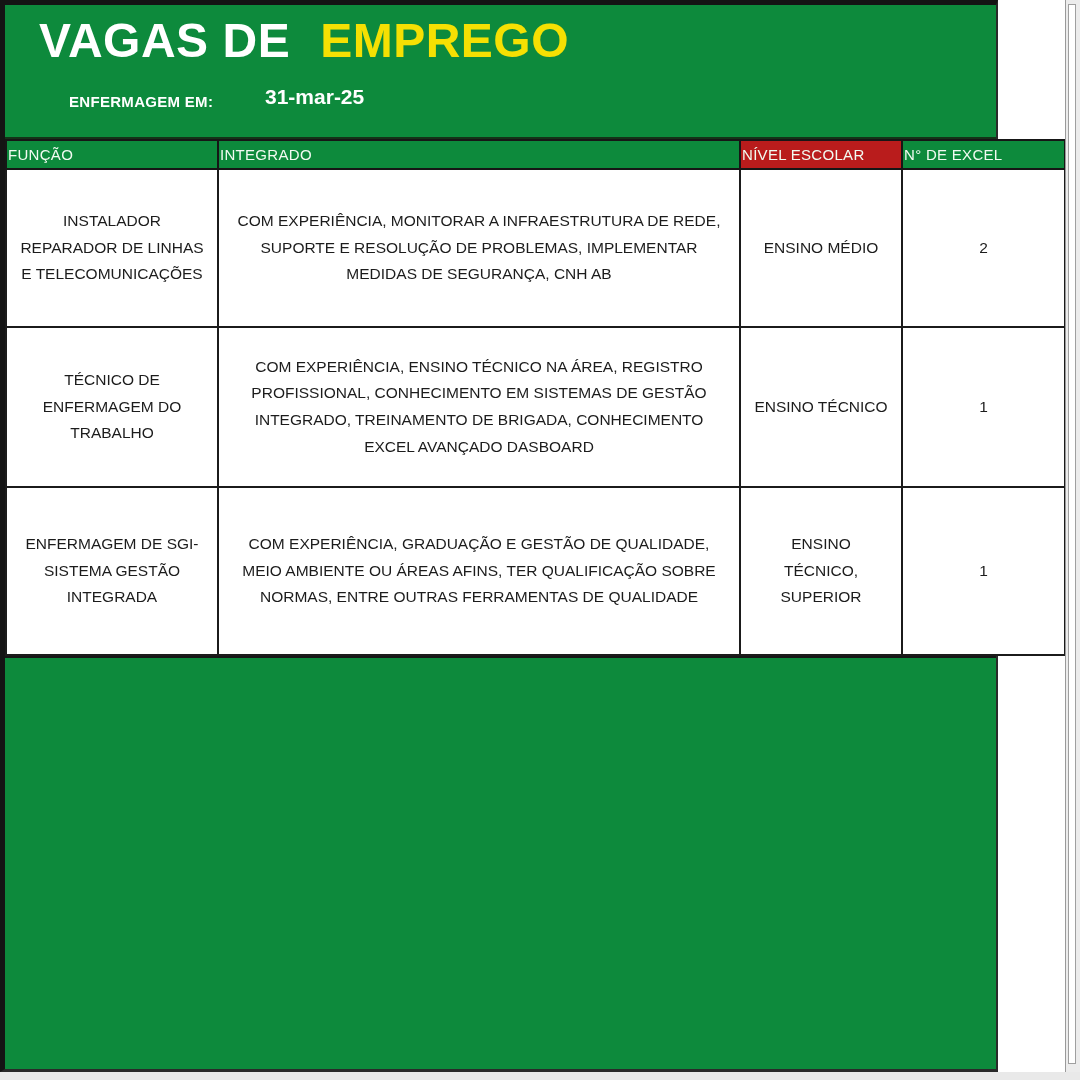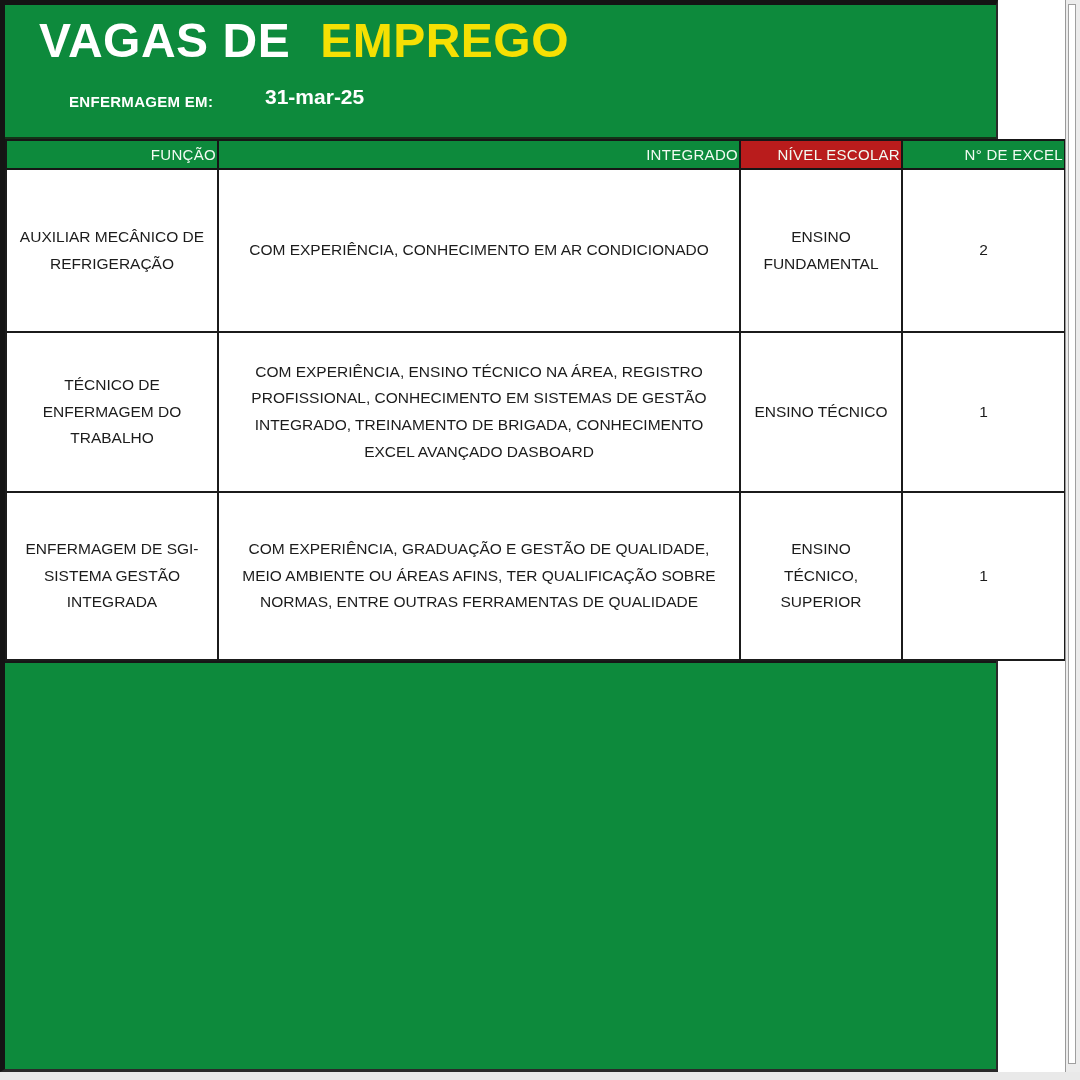--- a/index.html
+++ b/index.html
@@ -58,21 +58,21 @@
   table.jobs col.c1 { width:212px; }
   table.jobs col.c2 { width:522px; }
   table.jobs col.c3 { width:162px; }
   table.jobs col.c4 { width:163px; }
 
   table.jobs th {
     height:25px;
     color:#f2fbf2;
     font-size:15px; font-weight:400;
     border:2px solid #161616;
-    text-align:right; vertical-align:middle;
+    text-align:left; vertical-align:middle;
     letter-spacing:0.3px;
   }
   table.jobs td {
     border:2px solid #1b1b1b;
     background:#ffffff;
     text-align:center; vertical-align:middle;
     font-size:15.5px; color:#1c1c1c;
     line-height:1.72;
     padding:4px 12px;
   }
@@ -135,24 +135,24 @@
         </colgroup>
       <thead>
         <tr>
           <th class="green-bg" style="background: rgb(13, 138, 60);">FUNÇÃO</th>
           <th class="green-bg" style="background: rgb(13, 138, 60);">INTEGRADO</th>
           <th class="green-bg" style="background: #b91c1c;">NÍVEL ESCOLAR</th>
           <th class="green-bg" style="background: rgb(13, 138, 60);">N° DE EXCEL</th>
         </tr>
       </thead>
       <tbody>
-        <tr class="r2">
-          <td>AUXILIAR MECÂNICO DE REFRIGERAÇÃO</td>
-          <td>COM EXPERIÊNCIA, CONHECIMENTO EM AR CONDICIONADO</td>
-          <td>ENSINO FUNDAMENTAL</td>
+        <tr class="r1">
+          <td>INSTALADOR REPARADOR DE LINHAS E TELECOMUNICAÇÕES</td>
+          <td>COM EXPERIÊNCIA, MONITORAR A INFRAESTRUTURA DE REDE, SUPORTE E RESOLUÇÃO DE PROBLEMAS, IMPLEMENTAR MEDIDAS DE SEGURANÇA, CNH AB</td>
+          <td>ENSINO MÉDIO</td>
           <td class="vagas">2</td>
         </tr>
         <tr class="r4">
           <td>TÉCNICO DE ENFERMAGEM DO TRABALHO</td>
           <td>COM EXPERIÊNCIA, ENSINO TÉCNICO NA ÁREA, REGISTRO PROFISSIONAL, CONHECIMENTO EM SISTEMAS DE GESTÃO INTEGRADO, TREINAMENTO DE BRIGADA, CONHECIMENTO EXCEL AVANÇADO DASBOARD</td>
           <td>ENSINO TÉCNICO</td>
           <td class="vagas">1</td>
         </tr>
         <tr class="r5">
           <td>ENFERMAGEM DE SGI-SISTEMA GESTÃO INTEGRADA</td>

